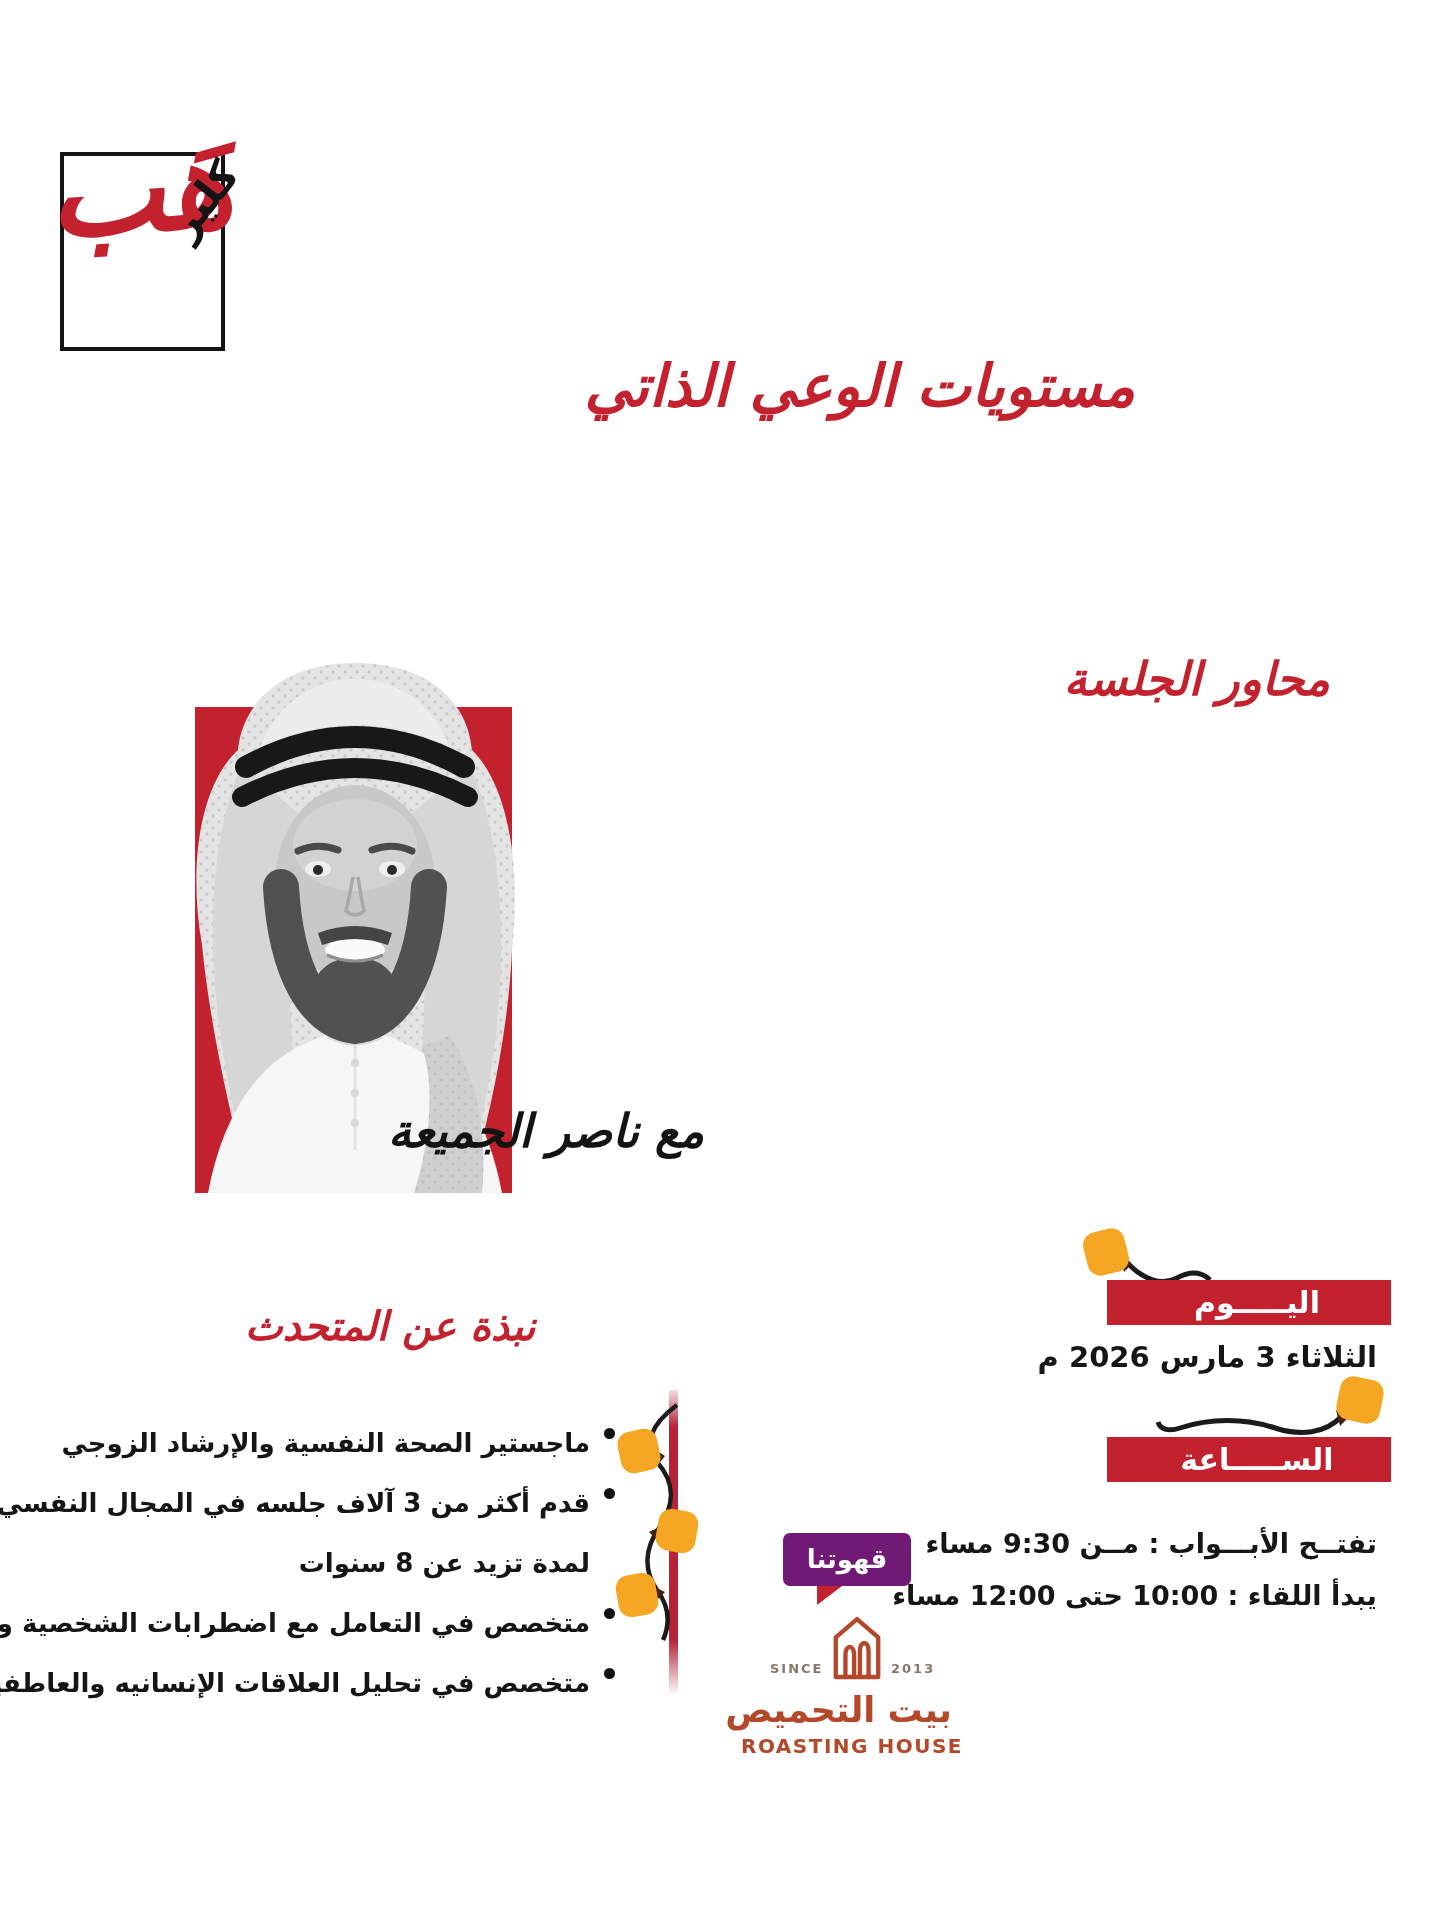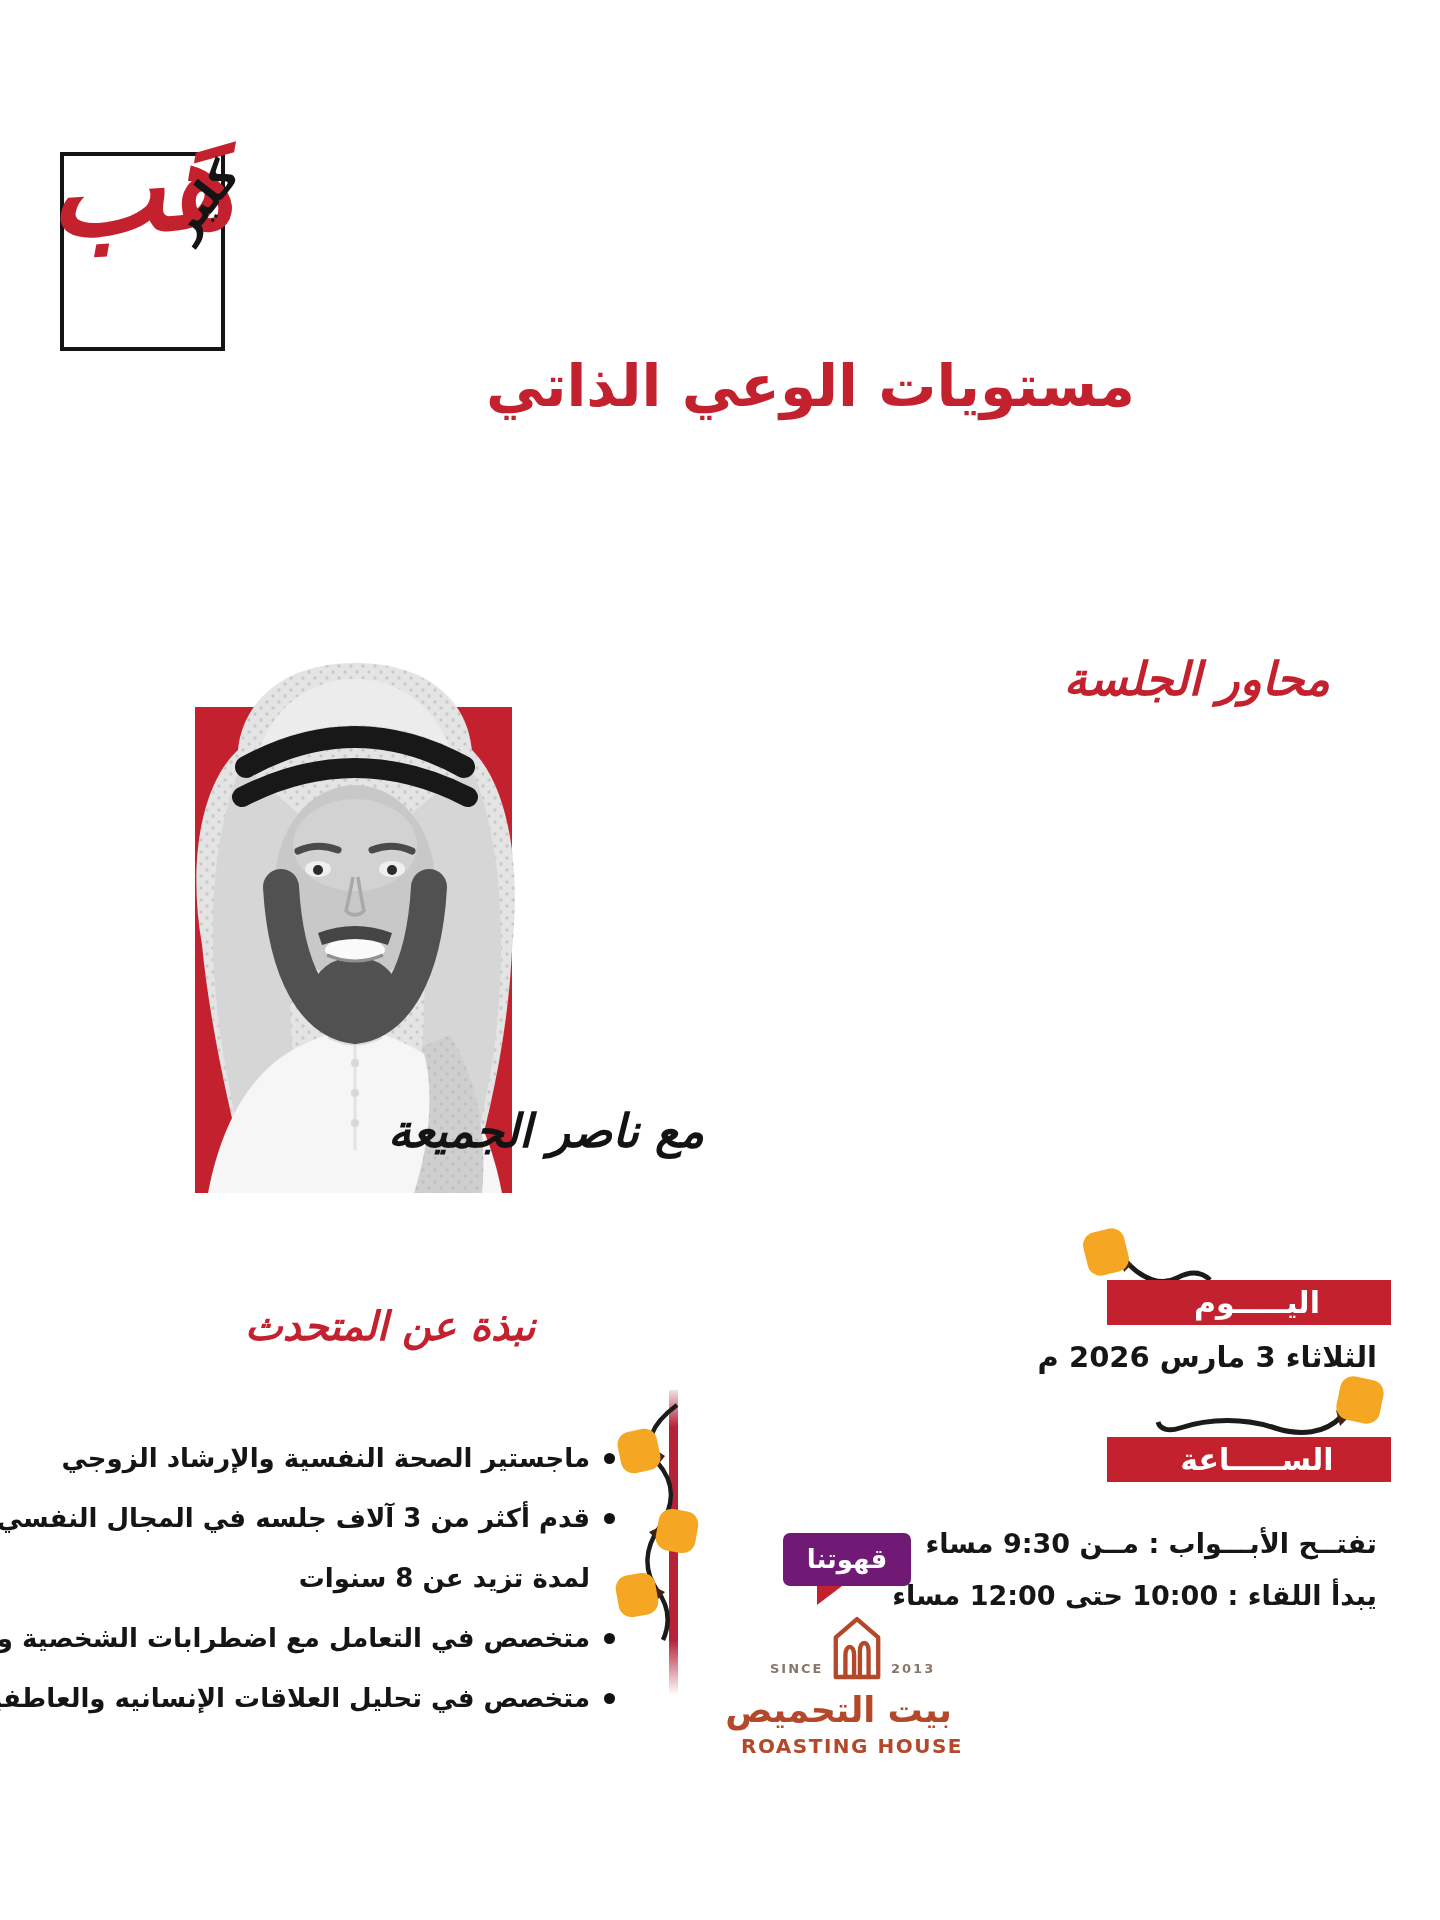--- a/index.html
+++ b/index.html
@@ -12,39 +12,39 @@
   .nowrap{white-space:nowrap;}
 
   
   .logo-box{left:60px;top:152px;width:157px;height:191px;border:4px solid #141414;}
   .logo-main{left:52px;top:128px;width:180px;font-size:122px;font-weight:bold;font-style:italic;
              color:#c3212e;text-align:center;line-height:1;transform:rotate(-4deg);}
   .logo-sub{left:158px;top:218px;font-size:42px;font-weight:bold;color:#141414;
             transform:rotate(-52deg);transform-origin:left top;}
 
   
-  .main-title{right:305px;top:352px;font-size:58px;font-weight:bold;
+  .main-title{right:305px;top:352px;font-size:58px;font-weight:bold;font-style:italic;
               color:#c3212e;}
 
   
   .session-heading{right:110px;top:652px;font-size:46px;font-weight:bold;font-style:italic;
                    color:#c3212e;}
   .topics{right:75px;top:793px;}
   .topic-row{display:flex;align-items:center;height:72px;gap:16px;font-size:29px;font-weight:bold;
              color:#1d1d1d;justify-content:flex-start;}
   .dot{width:13px;height:13px;border-radius:50%;background:#27191a;flex:0 0 auto;}
 
   
   .photo-wrap{left:150px;top:645px;width:412px;height:548px;}
   .with-name{left:388px;top:1104px;font-size:46px;font-weight:bold;font-style:italic;
              color:#131313;z-index:5;}
   .about-heading{left:245px;top:1303px;font-size:40px;font-weight:bold;font-style:italic;
                  color:#c3212e;}
   .bio{right:825px;top:1428px;width:580px;}
-  .bio-row{display:flex;align-items:center;height:60px;gap:14px;font-size:26px;font-weight:bold;
+  .bio-row{display:flex;align-items:flex-start;height:60px;gap:14px;font-size:26px;font-weight:bold;
            color:#151515;white-space:nowrap;justify-content:flex-start;}
   .bio-row .dot{width:11px;height:11px;background:#111;}
   .bio-row.no-bullet .dot{visibility:hidden;}
 
   
   .banner{left:1107px;width:268px;height:45px;background:#c3212e;color:#fff;
           font-size:30px;font-weight:bold;text-align:center;line-height:45px;}
   .banner-day{top:1280px;padding-left:16px;}
   .banner-time{top:1437px;padding-left:16px;}
   .date-line{right:63px;top:1340px;font-size:29px;font-weight:bold;}

